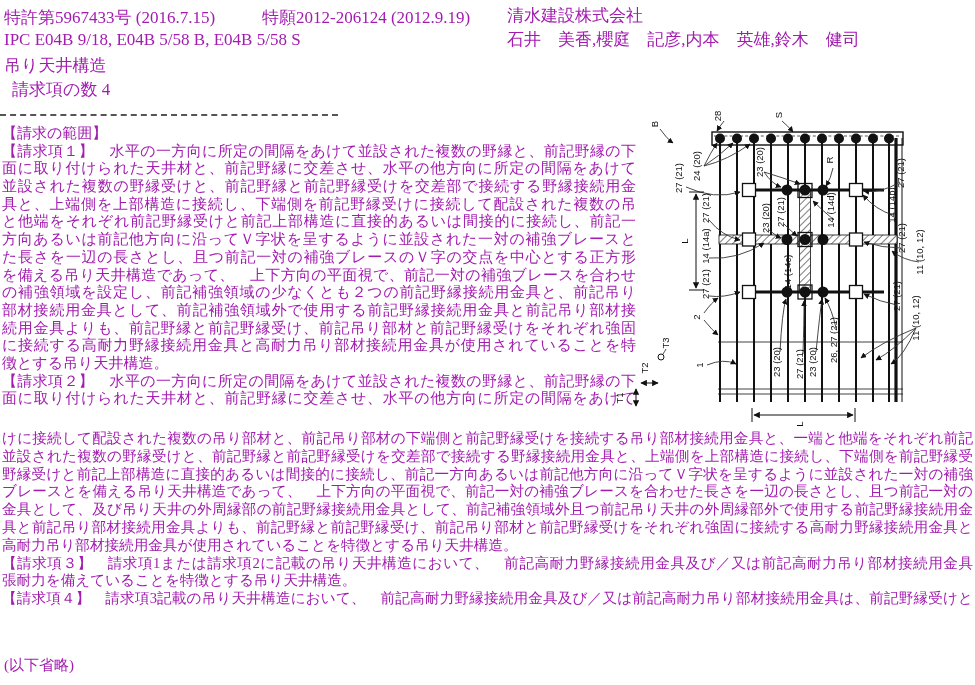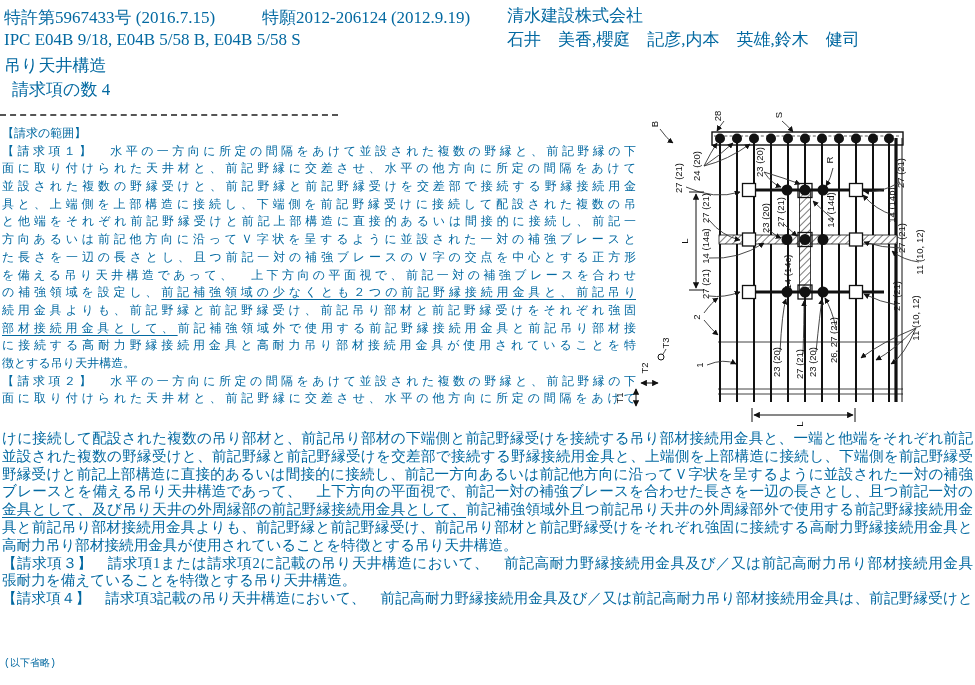--- a/index.html
+++ b/index.html
@@ -1,29 +1,29 @@
 <!DOCTYPE html>
 <html><head>
 <meta charset="utf-8">
 <style>
   html,body{margin:0;padding:0;background:#e8e8e8;}
   #page{position:relative;width:975px;height:685px;background:#ffffff;overflow:hidden;
-        font-family:"Liberation Serif","DejaVu Serif",serif;color:#0369a1;}
+        font-family:"Liberation Serif","DejaVu Serif",serif;color:#a21caf;}
   .abs{position:absolute;white-space:nowrap;}
   .hdr{font-size:17px;}
   .sep{position:absolute;left:0;top:114px;width:338px;border-top:2px dashed #555;height:0;}
   
   #leftcol{position:absolute;left:2px;top:125px;width:634px;}
   #fullcol{position:absolute;left:2px;top:430px;width:971px;}
   .tline{white-space:nowrap;overflow:hidden;}
-  #leftcol .tline{font-size:12px;height:17.7px;line-height:17.7px;}
+  #leftcol .tline{font-size:15px;height:17.7px;line-height:17.7px;}
   #fullcol .tline{font-size:14.6px;height:17.8px;line-height:17.8px;}
   .just{text-align:justify;text-align-last:justify;white-space:normal;}
-  .ul{text-decoration:underline;text-underline-offset:3px;margin-top:32px;}
-  #footer-note{font-size:10px;font-family:Liberation Mono, monospace;}
+  .ul{text-underline-offset:3px;margin-top:32px;}
+  #footer-note{font-size:15px;}
   
   #fig{position:absolute;left:612px;top:102px;}
   .fl{font-family:"Liberation Sans","DejaVu Sans",sans-serif;font-size:9.5px;fill:#111;text-anchor:middle;}
   .st{stroke:#111;}
   .ld{stroke:#333;stroke-width:0.9;fill:none;}
 </style>
 </head>
 <body>
 
 <div id="page">
@@ -42,22 +42,22 @@
       <div class="tline"><span>【請求の範囲】</span></div>
       <div class="tline just"><span>【請求項１】　水平の一方向に所定の間隔をあけて並設された複数の野縁と、前記野縁の下</span></div>
       <div class="tline just"><span>面に取り付けられた天井材と、前記野縁に交差させ、水平の他方向に所定の間隔をあけて</span></div>
       <div class="tline just"><span>並設された複数の野縁受けと、前記野縁と前記野縁受けを交差部で接続する野縁接続用金</span></div>
       <div class="tline just"><span>具と、上端側を上部構造に接続し、下端側を前記野縁受けに接続して配設された複数の吊</span></div>
       <div class="tline just"><span>と他端をそれぞれ前記野縁受けと前記上部構造に直接的あるいは間接的に接続し、前記一</span></div>
       <div class="tline just"><span>方向あるいは前記他方向に沿ってＶ字状を呈するように並設された一対の補強ブレースと</span></div>
       <div class="tline just"><span>た長さを一辺の長さとし、且つ前記一対の補強ブレースのＶ字の交点を中心とする正方形</span></div>
       <div class="tline just"><span>を備える吊り天井構造であって、　上下方向の平面視で、前記一対の補強ブレースを合わせ</span></div>
       <div class="tline just"><span>の補強領域を設定し、</span><span class="ul">前記補強領域の少なくとも２つの前記野縁接続用金具と、前記吊り</span></div>
+      <div class="tline just"><span class="ul">部材接続用金具として、</span><span>前記補強領域外で使用する前記野縁接続用金具と前記吊り部材接</span></div>
       <div class="tline just"><span>続用金具よりも、前記野縁と前記野縁受け、前記吊り部材と前記野縁受けをそれぞれ強固</span></div>
-      <div class="tline just"><span class="ul">部材接続用金具として、</span><span>前記補強領域外で使用する前記野縁接続用金具と前記吊り部材接</span></div>
       <div class="tline just"><span>に接続する高耐力野縁接続用金具と高耐力吊り部材接続用金具が使用されていることを特</span></div>
       <div class="tline"><span>徴とする吊り天井構造。</span></div>
       <div class="tline just"><span>【請求項２】　水平の一方向に所定の間隔をあけて並設された複数の野縁と、前記野縁の下</span></div>
       <div class="tline just"><span>面に取り付けられた天井材と、前記野縁に交差させ、水平の他方向に所定の間隔をあけて</span></div>
     </div>
   <div id="fullcol">
       <div class="tline just"><span>けに接続して配設された複数の吊り部材と、前記吊り部材の下端側と前記野縁受けを接続する吊り部材接続用金具と、一端と他端をそれぞれ前記</span></div>
       <div class="tline just"><span>並設された複数の野縁受けと、前記野縁と前記野縁受けを交差部で接続する野縁接続用金具と、上端側を上部構造に接続し、下端側を前記野縁受</span></div>
       <div class="tline just"><span>野縁受けと前記上部構造に直接的あるいは間接的に接続し、前記一方向あるいは前記他方向に沿ってＶ字状を呈するように並設された一対の補強</span></div>
       <div class="tline just"><span>ブレースとを備える吊り天井構造であって、　上下方向の平面視で、前記一対の補強ブレースを合わせた長さを一辺の長さとし、且つ前記一対の補</span></div>

